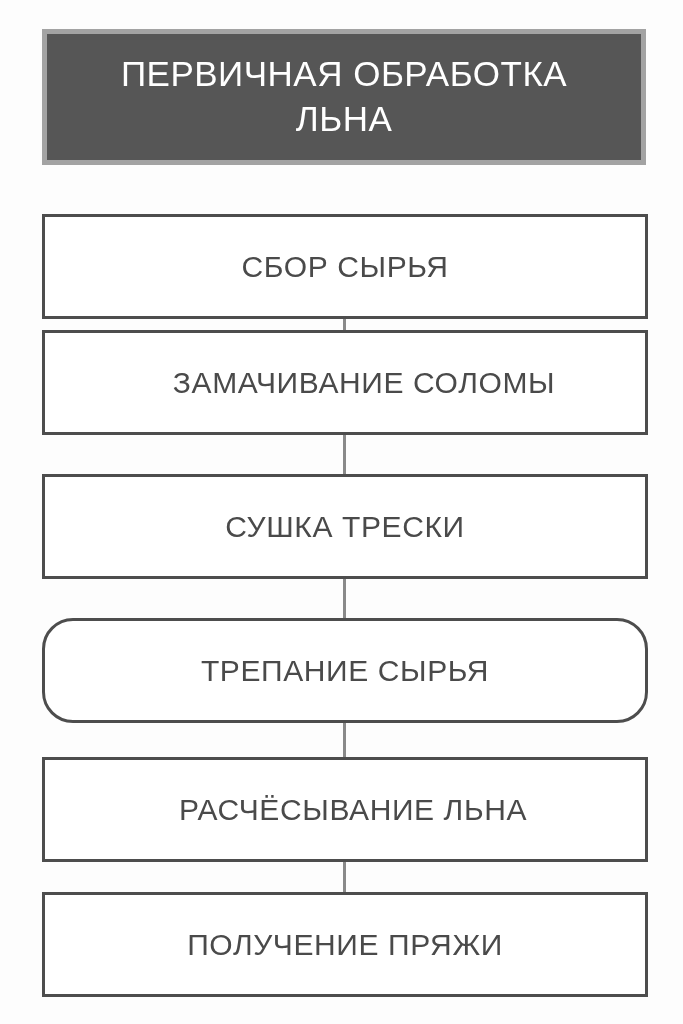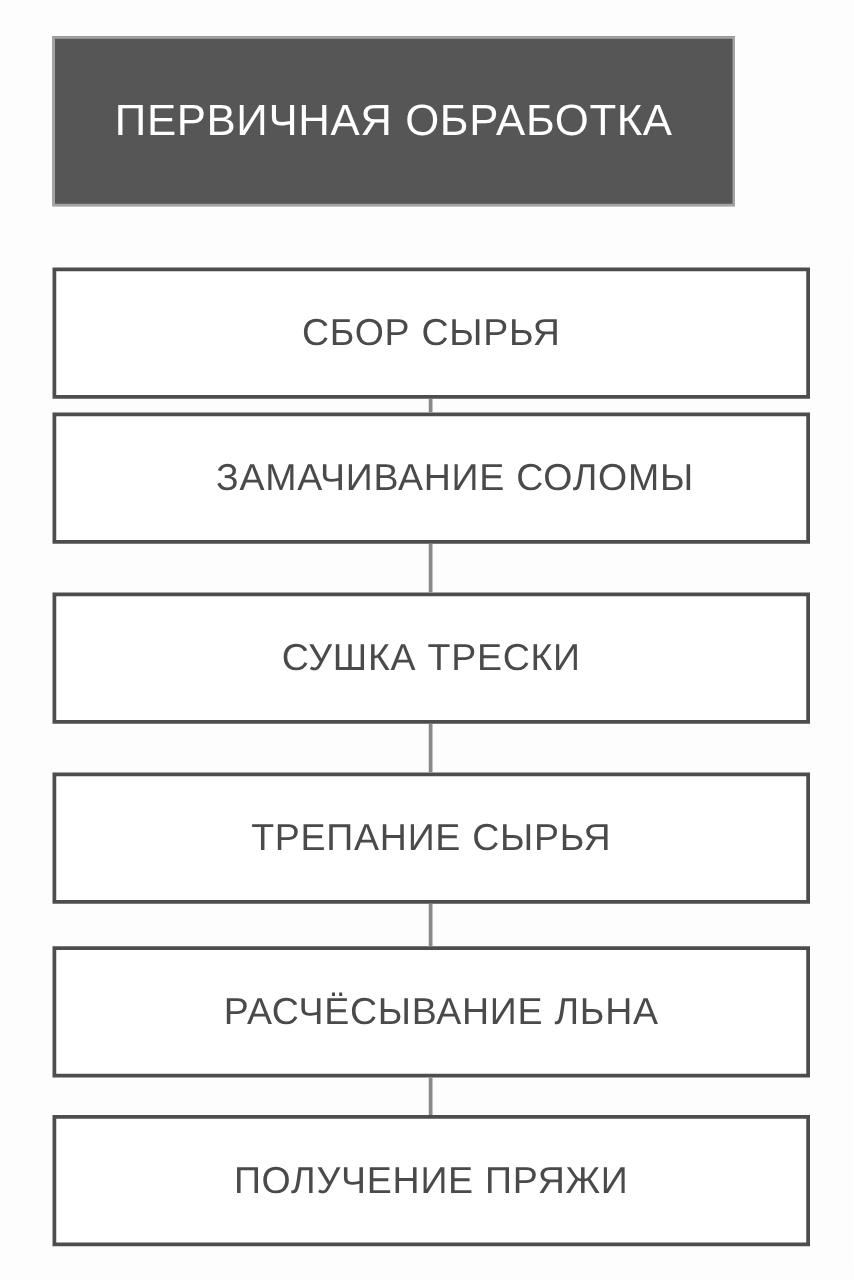--- a/index.html
+++ b/index.html
@@ -20,25 +20,25 @@
     height: 1024px;
     background: #fdfdfd;
     box-sizing: border-box;
   }
 
   
   .header-node {
     position: absolute;
     left: 42px;
     top: 29px;
-    width: 546px;
+    width: 604px;
     height: 136px;
     box-sizing: border-box;
     background: #565656;
-    border: 2px solid #a3a3a3;
+    border: 5px solid #a3a3a3;
     display: flex;
     align-items: center;
     justify-content: center;
     text-align: center;
   }
   .header-node .node-label {
     color: #ffffff;
     font-size: 35px;
     line-height: 1.28;
     letter-spacing: 0.5px;
@@ -68,21 +68,21 @@
     letter-spacing: 0.6px;
     font-weight: 400;
     padding: 0 14px;
     text-transform: uppercase;
   }
 
   
   .step-1 { top: 186px; margin-top: 28px; }
   .step-2 { top: 330px; padding-left: 38px; }
   .step-3 { top: 474px; }
-  .step-4 { top: 618px; }
+  .step-4 { top: 618px; border-radius: 31px; }
   .step-5 { top: 757px; padding-left: 16px; }
   .step-6 { top: 892px; }
 
   
   .connector {
     position: absolute;
     left: 343px;
     width: 3px;
     background: #8a8a8a;
   }
@@ -91,21 +91,21 @@
   .conn-3 { top: 579px;  height: 39px; }
   .conn-4 { top: 723px;  height: 34px; }
   .conn-5 { top: 862px;  height: 30px; }
 </style>
 </head>
 <body>
 
 <div id="flowchart">
 
   <div class="header-node">
-    <div class="node-label"><span>ПЕРВИЧНАЯ ОБРАБОТКА</span><br></div>
+    <div class="node-label"><span>ПЕРВИЧНАЯ ОБРАБОТКА</span><br><span>ЛЬНА</span></div>
   </div>
 
   <div class="connector conn-1"></div>
   <div class="connector conn-2"></div>
   <div class="connector conn-3"></div>
   <div class="connector conn-4"></div>
   <div class="connector conn-5"></div>
 
   <div class="step-node step-1">
     <div class="node-label">СБОР СЫРЬЯ</div>

